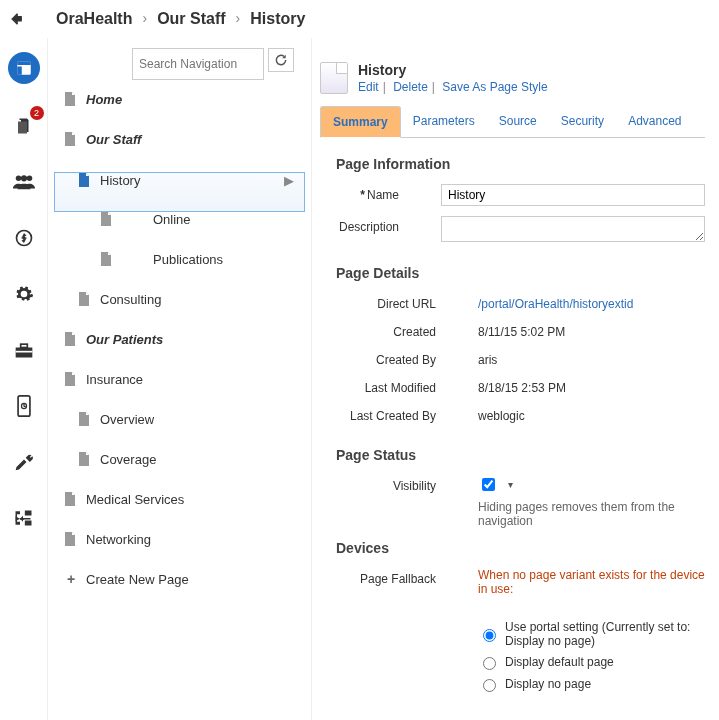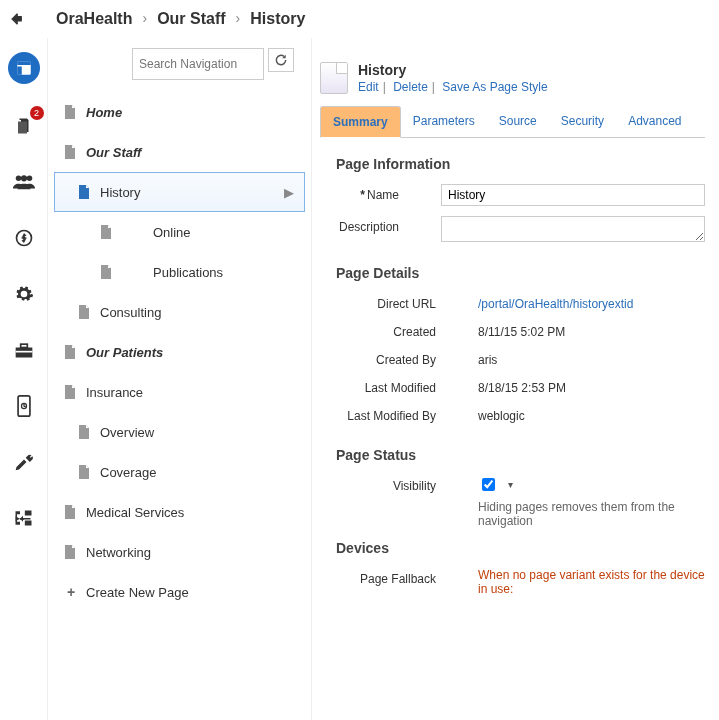--- a/index.html
+++ b/index.html
@@ -22,21 +22,21 @@
   .rail-item.active { background:#1f6cc3; color:#fff; border-radius:50%; width:32px; height:32px; }
   .badge { position:absolute; top:-6px; right:-6px; background:#c91818; color:#fff; border-radius:50%; min-width:14px; height:14px; font-size:9px; display:flex; align-items:center; justify-content:center; padding:0 2px; }
 
   
   .navcol { width:264px; border-right:1px solid #eee; padding:10px 6px 0 6px; }
   .nav-search { display:flex; gap:4px; margin-bottom:12px; margin-left:78px; }
   .nav-search input { flex:0 0 132px; width:132px; height:32px; border:1px solid #ccc; padding:0 6px; font-size:12px; color:#555; }
   .reload-btn { width:26px; height:24px; border:1px solid #ccc; display:flex; align-items:center; justify-content:center; background:#fff; cursor:pointer; color:#555; }
 
   .tree { list-style:none; margin:0; padding:0; }
-  .tree li { display:flex; align-items:center; height:40px; padding-left:10px; cursor:pointer; color:#333; font-size:13px; position:relative;}
+  .tree li { display:flex; height:40px; padding-left:10px; cursor:pointer; color:#333; font-size:13px; position:relative;}
   .tree li.level1 { padding-left:24px; }
   .tree li.level2 { padding-left:46px;gap:31px; }
   .tree li.bold { font-style:italic; font-weight:bold; color:#333; }
   .tree li .page-icon { width:14px; height:14px; margin-right:8px; color:#9a9a9a; display:inline-flex; }
   .tree li.selected { border:1px solid #7fb5e8; background:linear-gradient(#f8fbfe,#eef5fc); color:#333; height:40px; padding-left:23px;}
   .tree li.selected .page-icon { color:#2c6fbb; }
   .tree li .chev { position:absolute; right:10px; color:#888; font-size:13px; }
   .tree li.create { color:#333; }
   .plus-ic { width:14px; height:14px; margin-right:8px; color:#666; display:inline-flex; align-items:center; justify-content:center; font-size:14px; font-weight:bold;}
 
@@ -331,21 +331,21 @@
       </div>
       <div class="form-row">
         <div class="form-label">Created By</div>
         <div class="form-value">aris</div>
       </div>
       <div class="form-row">
         <div class="form-label">Last Modified</div>
         <div class="form-value">8/18/15 2:53 PM</div>
       </div>
       <div class="form-row">
-        <div class="form-label">Last Modified By</div>
+        <div class="form-label">Last Created By</div>
         <div class="form-value">weblogic</div>
       </div>
     </div>
 
     <div class="section-title">Page Status</div>
     <div style="padding-left:16px; margin-bottom:12px;">
       <div class="form-row">
         <div class="form-label">Visibility</div>
         <div class="form-field">
           <div class="checkbox-row">
@@ -356,18 +356,32 @@
         </div>
       </div>
     </div>
 
     <div class="section-title">Devices</div>
     <div style="padding-left:16px;">
       <div class="form-row">
         <div class="form-label">Page Fallback</div>
         <div class="form-field">
           <div class="radio-intro">When no page variant exists for the device in use:</div>
+          <div class="radio-group">
+            <label>
+                <input type="radio" name="fb" checked="" style="">
+                <span>Use portal setting (Currently set to: Display no page)</span>
+              </label>
+            <label>
+                <input type="radio" name="fb" style="">
+                <span>Display default page</span>
+              </label>
+            <label>
+                <input type="radio" name="fb" style="">
+                <span>Display no page</span>
+              </label>
+          </div>
         </div>
       </div>
     </div>
 
   </div>
 </div>
 
 </body></html>

